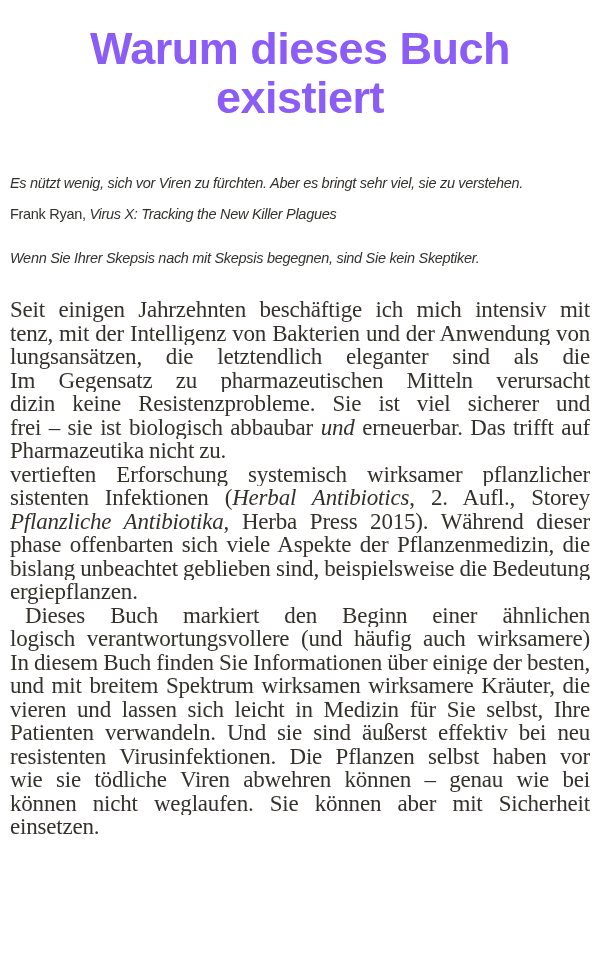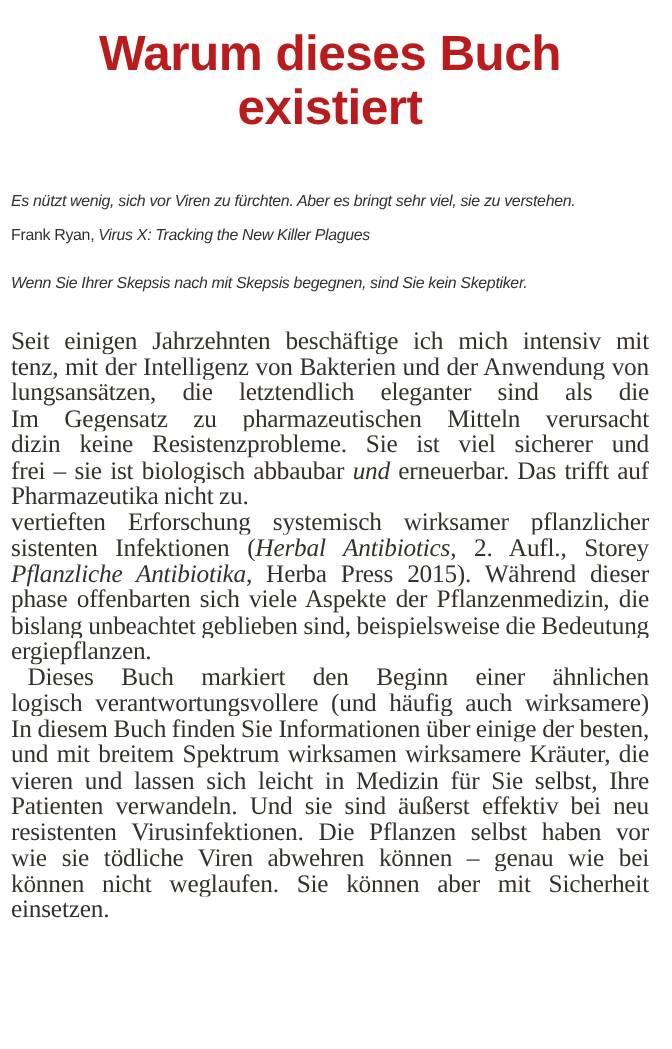--- a/index.html
+++ b/index.html
@@ -64,21 +64,21 @@
     text-align: left;
     text-align-last: left;
   }
   .bline.indent { text-indent: 15px; }
 </style>
 </head>
 <body>
 
 <div class="page">
 
-  <h1 class="chapter-title" style="color: #b91c1c;">
+  <h1 class="chapter-title" style="color: #8b5cf6;">
     <span>Warum dieses Buch</span>
     <span>existiert</span>
   </h1>
 
   <div class="epigraph">
     <p class="epi it">Es nützt wenig, sich vor Viren zu fürchten. Aber es bringt sehr viel, sie zu verstehen.</p>
     <p class="epi"><span>Frank Ryan, </span><span class="it">Virus X: Tracking the New Killer Plagues</span></p>
     <p class="epi it q2">Wenn Sie Ihrer Skepsis nach mit Skepsis begegnen, sind Sie kein Skeptiker.</p>
   </div>
 

